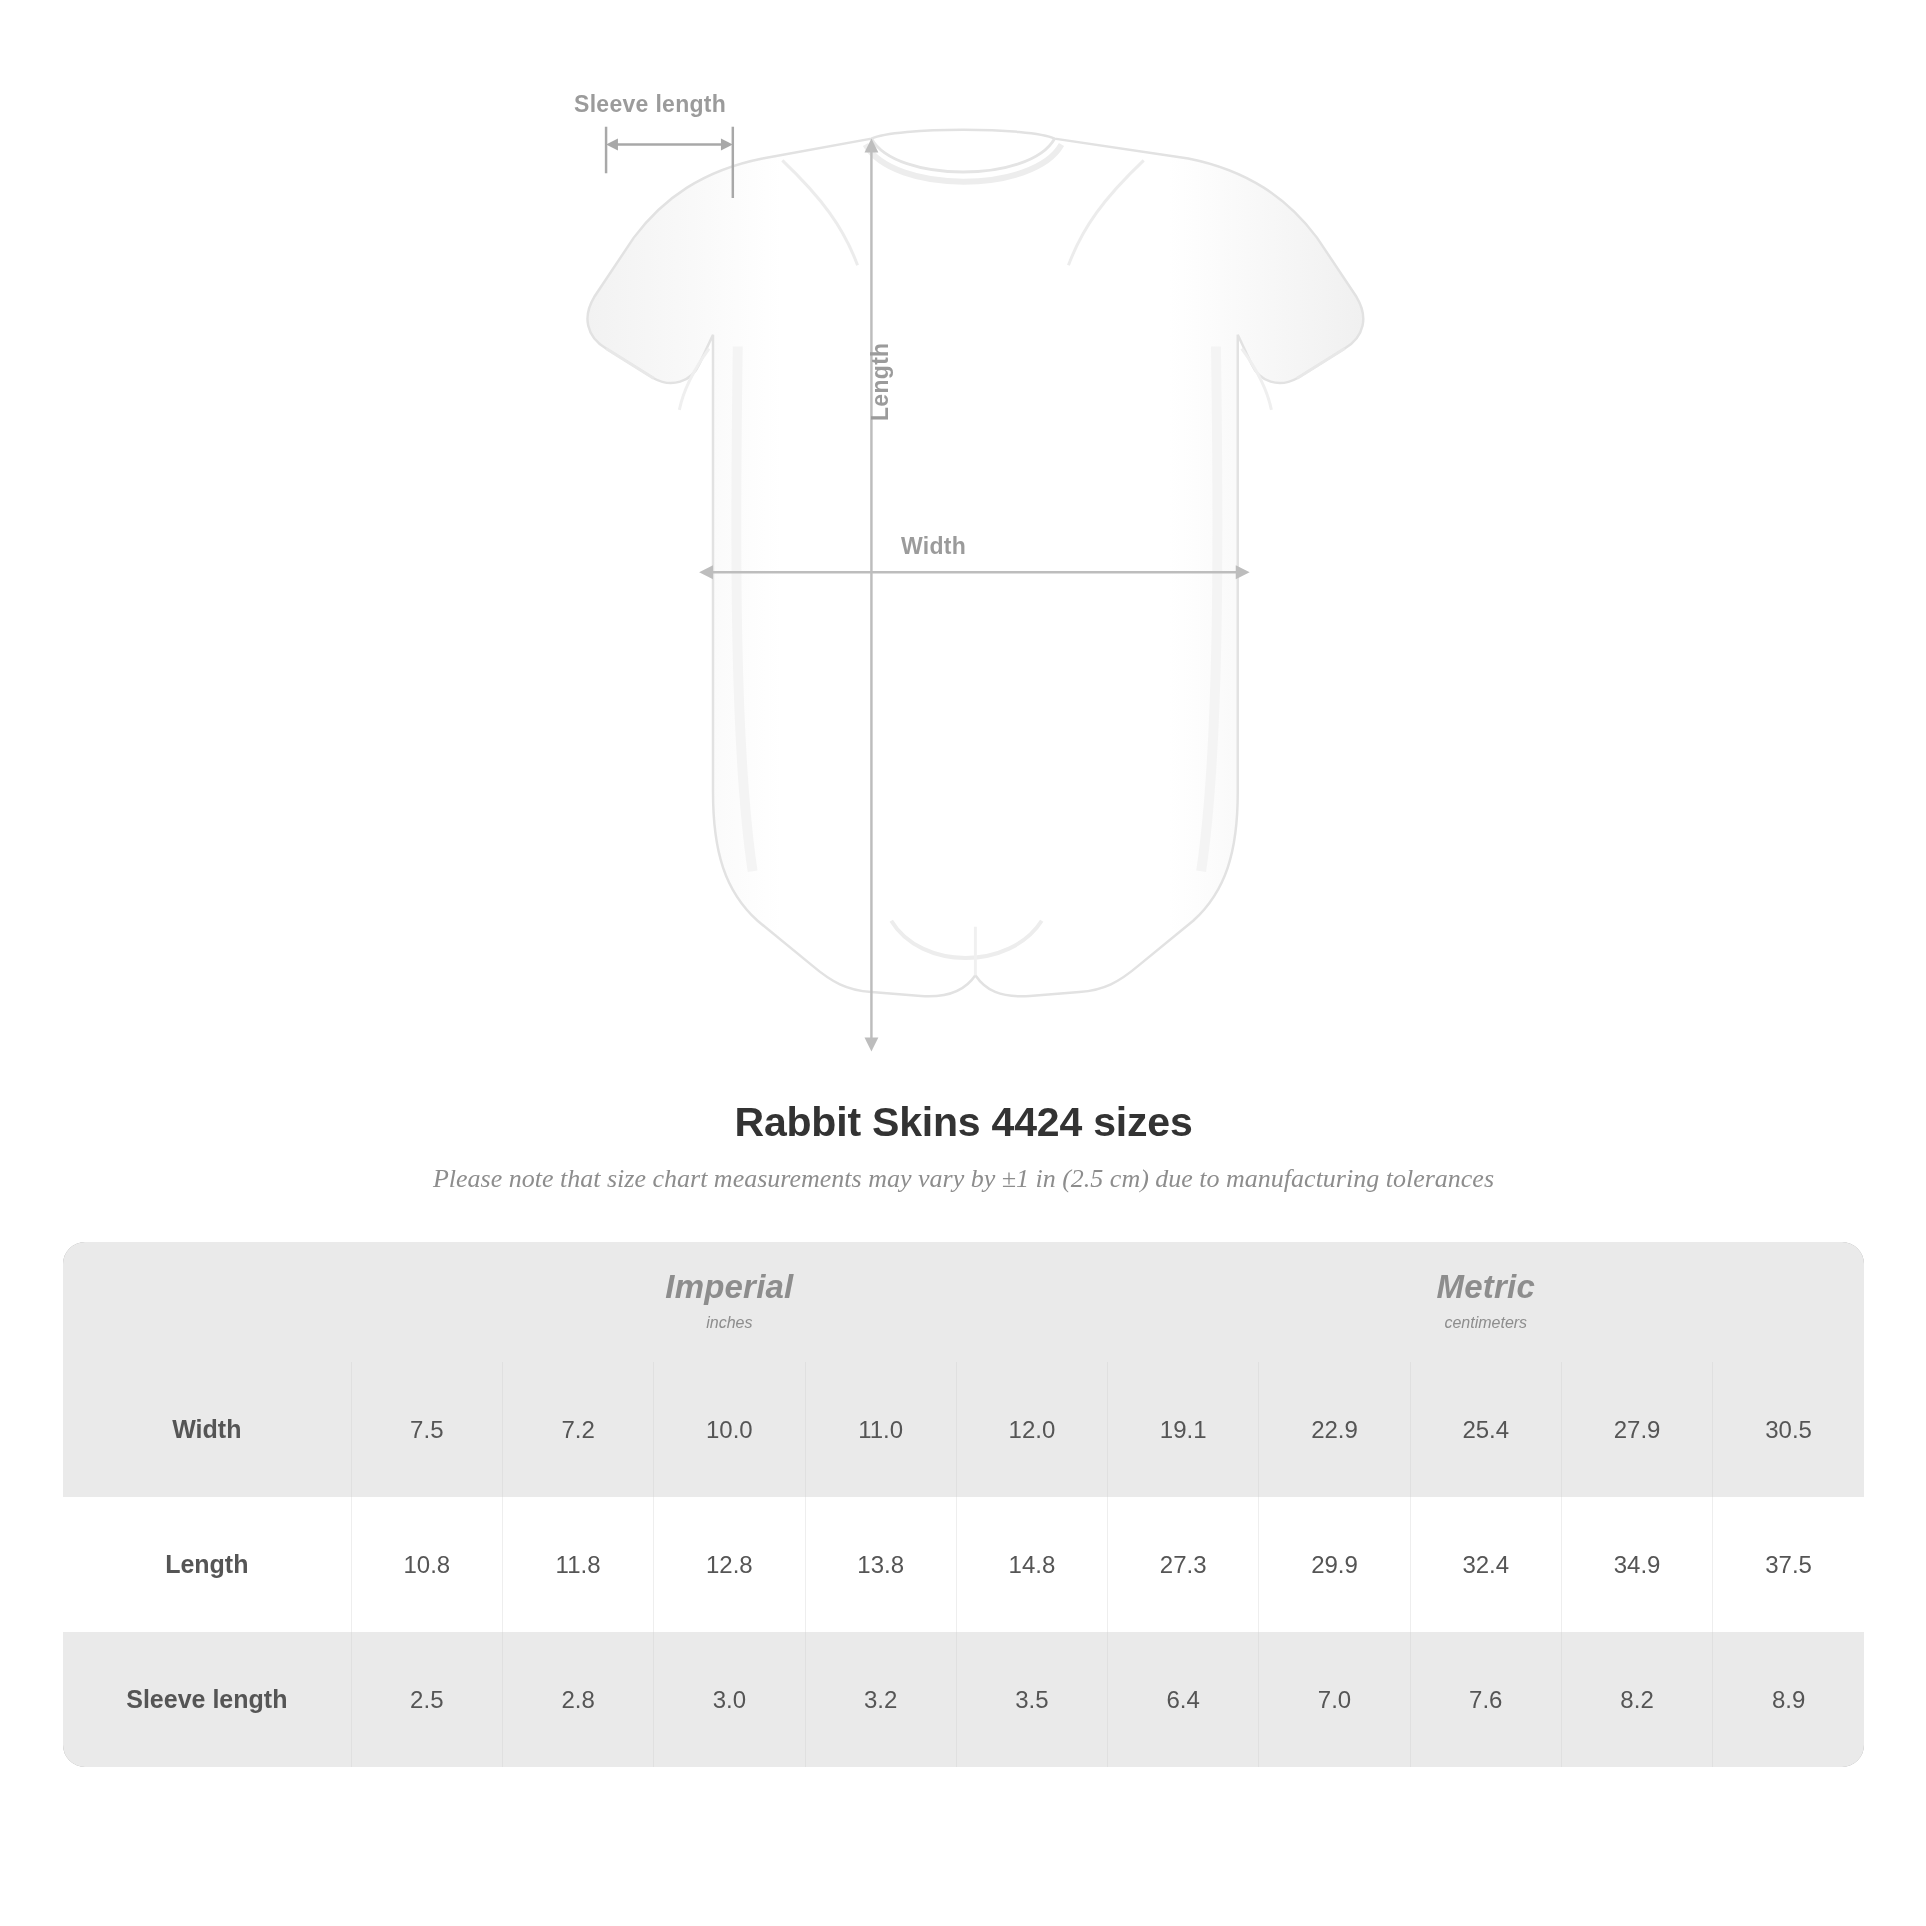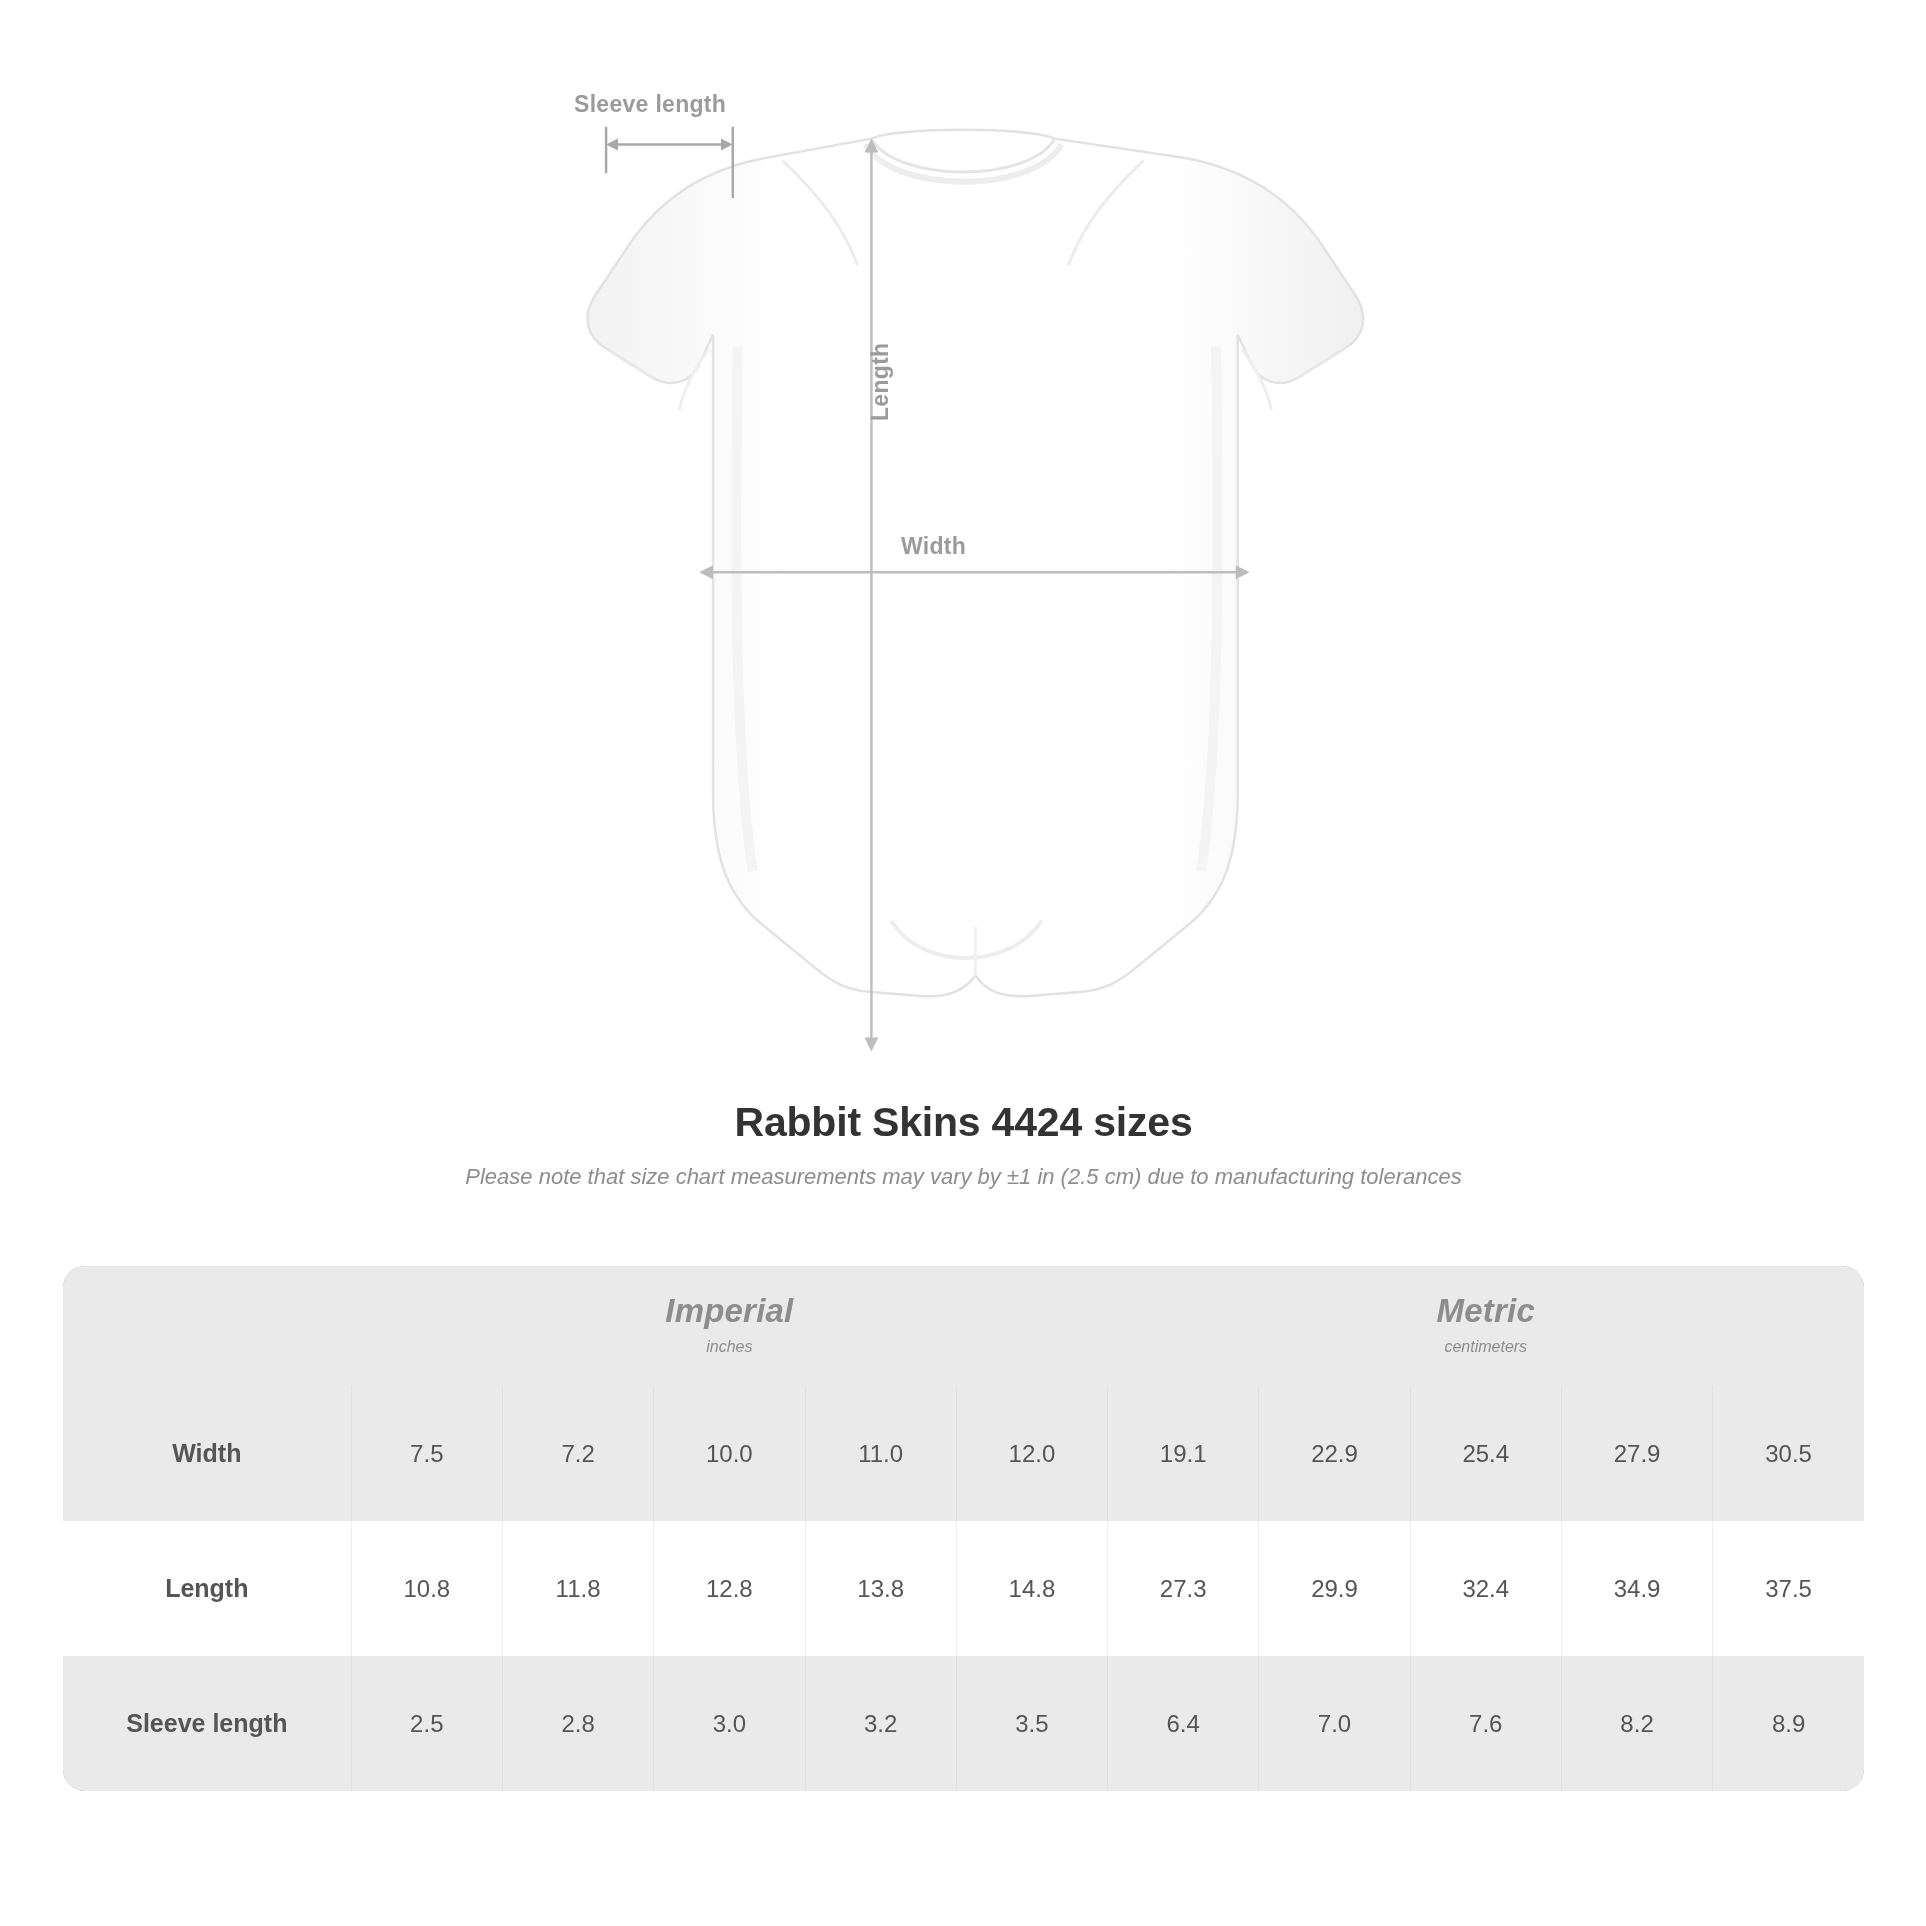--- a/index.html
+++ b/index.html
@@ -61,29 +61,30 @@
     text-align: center;
     font-size: 41px;
     font-weight: bold;
     color: #333333;
     margin: 0;
     padding: 0 0 4px 0;
     letter-spacing: -0.2px;
   }
   .chart-note {
     text-align: center;
-    font-size: 22px;
+    font-size: 26px;
     font-style: italic;
     color: #8d8d8d;
     margin: 14px 0 0 0;
+    font-family: Liberation Serif, serif;
   }
 
   
   .table-wrap {
-    margin: 76px 63px 0 63px;
+    margin: 48px 63px 0 63px;
     border-radius: 22px;
     overflow: hidden;
     background: #a3a3a3;
   }
   table.size-table {
     width: 100%;
     border-collapse: collapse;
     table-layout: fixed;
   }
   table.size-table th,

